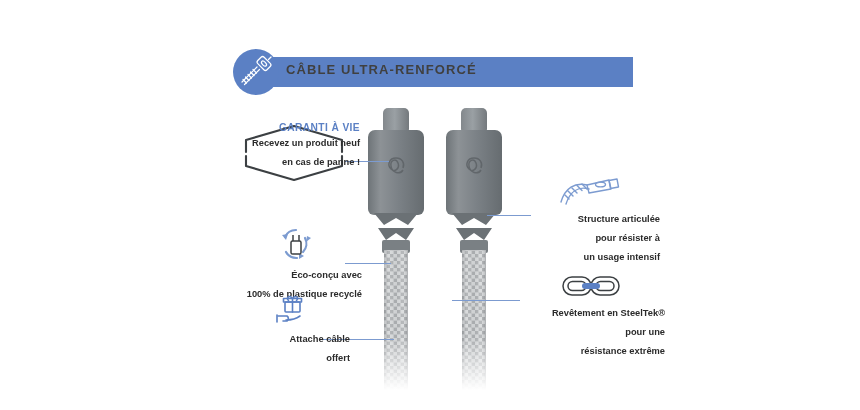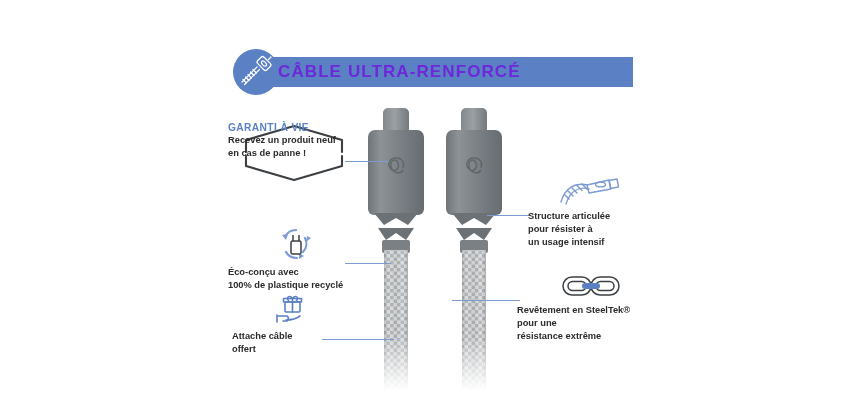--- a/index.html
+++ b/index.html
@@ -22,48 +22,48 @@
   .header-bar {
     position: absolute;
     left: 265px;
     top: 57px;
     width: 368px;
     height: 30px;
     background: #5b80c4;
   }
   .header-title {
     position: absolute;
-    left: 278px;
+    left: 286px;
     top: 62px;
     width: 350px;
-    font-size: 17px;
+    font-size: 13px;
     letter-spacing: 1.1px;
-    color: #6d28d9;
+    color: #404040;
     font-weight: bold;
     white-space: nowrap;
   }
   .header-circle {
     position: absolute;
     left: 233px;
     top: 49px;
     width: 46px;
     height: 46px;
     border-radius: 50%;
     background: #5b80c4;
   }
   .header-circle svg { display: block; }
 
   
   .feature {
     position: absolute;
-    text-align: left;
+    text-align: right;
   }
   .feature .ftext {
     font-size: 9.3px;
-    line-height: 13px;
+    line-height: 19px;
     color: #2b2b2b;
     font-weight: bold;
     white-space: pre-line;
   }
   .feature .ficon {
     display: block;
     margin: 0 auto;
   }
 
   

